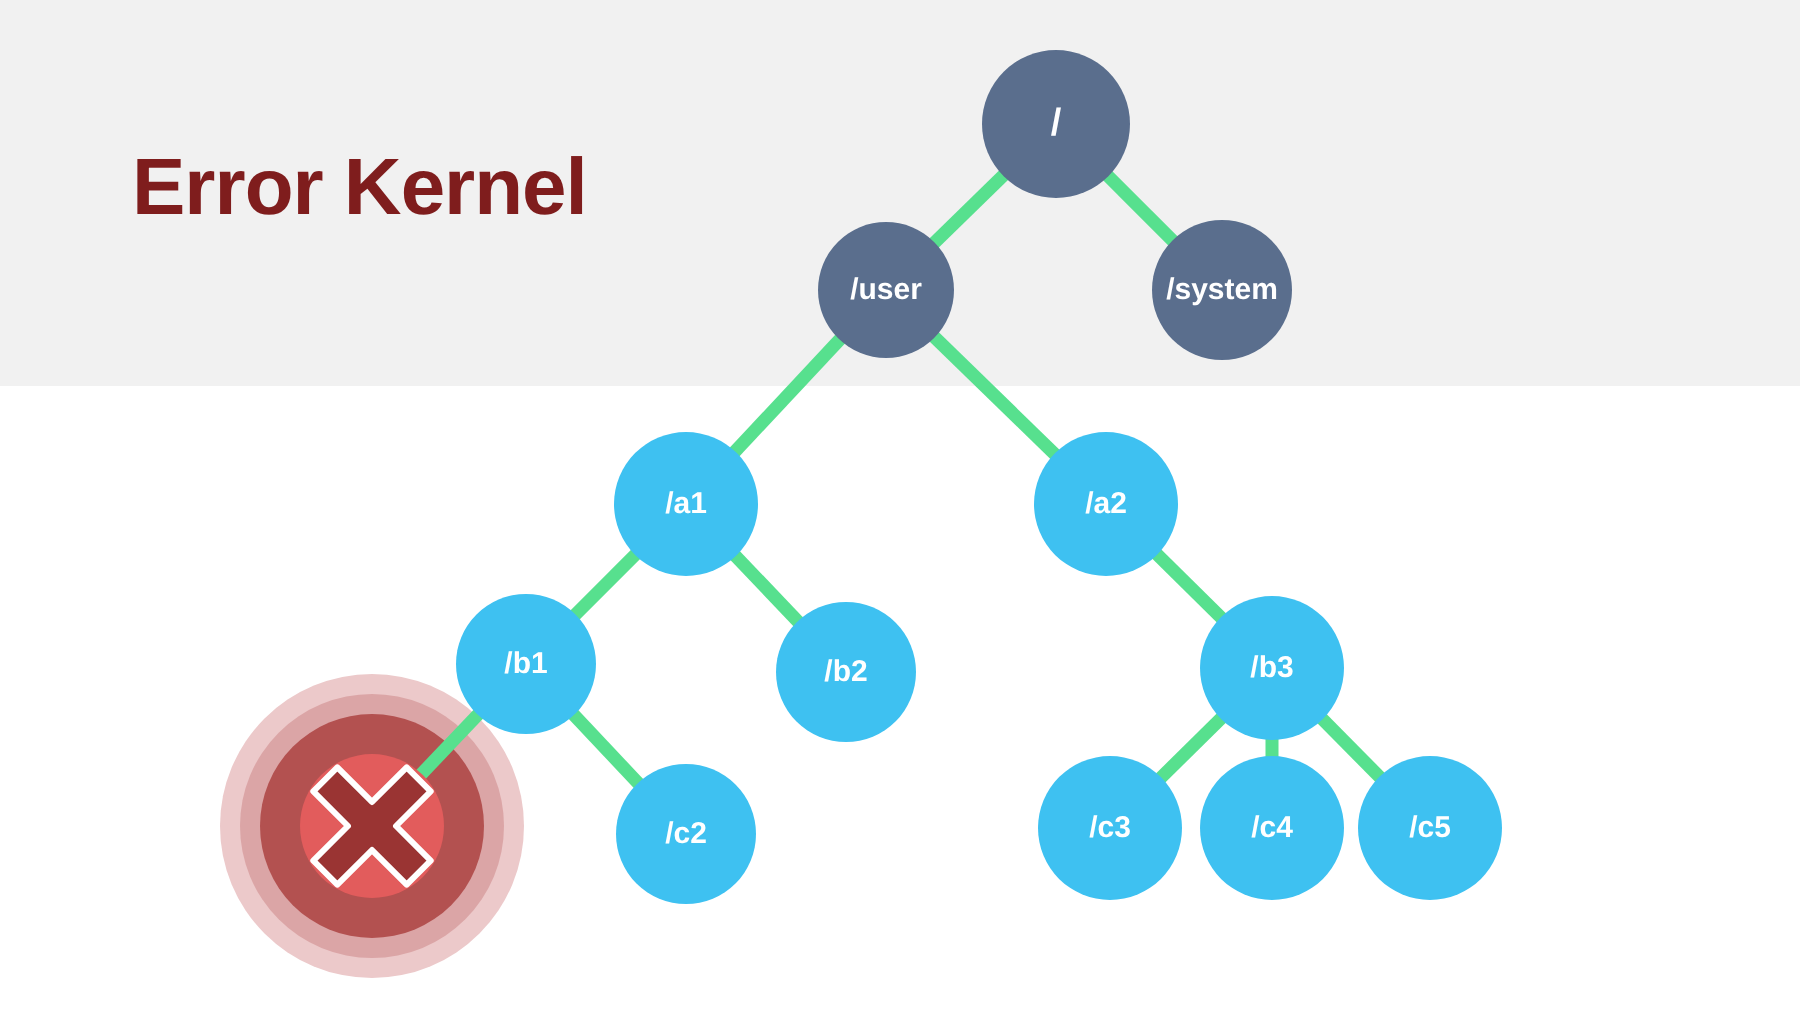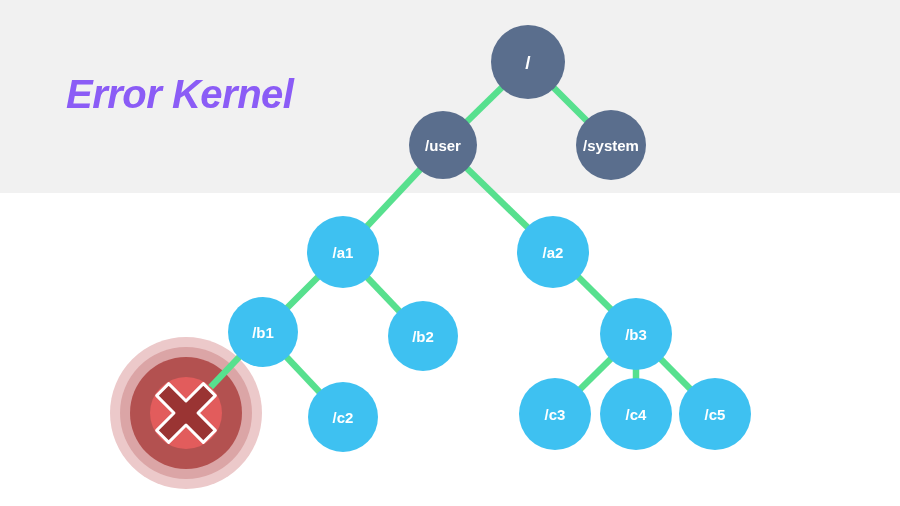--- a/index.html
+++ b/index.html
@@ -37,21 +37,21 @@
     left: 0;
     top: 0;
     font-family: "Liberation Sans", sans-serif;
   }
 </style>
 </head>
 <body>
 
 <div class="stage" style="background: rgb(255, 255, 255);">
   <div class="band" style="background: rgb(241, 241, 241);"></div>
-  <h1 class="slide-title" style="color: #8b5cf6; font-style: italic;">Error Kernel</h1>
+  <h1 class="slide-title" style="color: #7f1d1d;">Error Kernel</h1>
   <svg class="diagram" width="900" height="506" viewBox="0 0 900 506" xmlns="http://www.w3.org/2000/svg">
       <circle cx="186" cy="413" r="76" fill="#ecc9ca"></circle>
       <circle cx="186" cy="413" r="66" fill="#dba5a6"></circle>
       <circle cx="186" cy="413" r="56" fill="#b35150"></circle>
       <line x1="528" y1="62" x2="443" y2="145" stroke="#57e08e" stroke-width="6.5"></line>
       <line x1="528" y1="62" x2="611" y2="145" stroke="#57e08e" stroke-width="6.5"></line>
       <line x1="443" y1="145" x2="343" y2="252" stroke="#57e08e" stroke-width="6.5"></line>
       <line x1="443" y1="145" x2="553" y2="252" stroke="#57e08e" stroke-width="6.5"></line>
       <line x1="343" y1="252" x2="263" y2="332" stroke="#57e08e" stroke-width="6.5"></line>
       <line x1="343" y1="252" x2="423" y2="336" stroke="#57e08e" stroke-width="6.5"></line>

